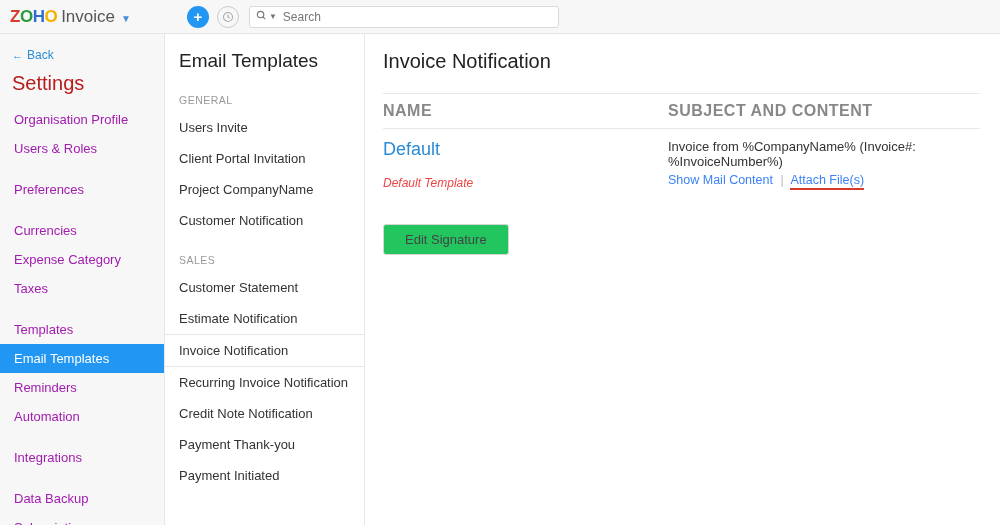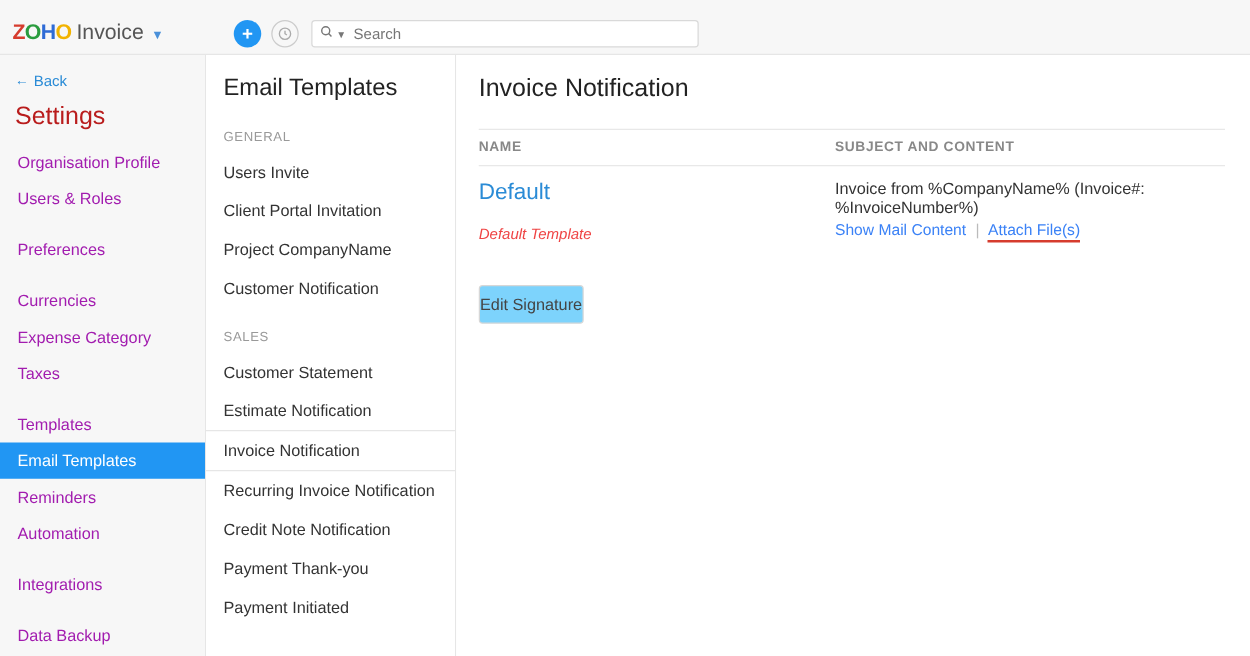--- a/index.html
+++ b/index.html
@@ -1,20 +1,20 @@
 <!DOCTYPE html>
 <html><head>
 <meta charset="utf-8">
 <style>
   * { box-sizing: border-box; margin: 0; padding: 0; }
   body { font-family: -apple-system, BlinkMacSystemFont, "Segoe UI", Helvetica, Arial, sans-serif; font-size: 13px; color: #333; background: #fff; }
   .app { width: 1000px; height: 525px; display: flex; flex-direction: column; }
 
   
-  .topbar { height: 44px; background: #f7f7f7; border-bottom: 1px solid #e6e6e6; display: flex; padding: 16px 10px; }
+  .topbar { height: 34px; background: #f7f7f7; border-bottom: 1px solid #e6e6e6; display: flex; align-items: center; padding: 16px 10px; }
   .brand { display: flex; align-items: baseline; gap: 4px; font-size: 17px; font-weight: 400; color: #555; }
   .brand .zoho { font-weight: 700; letter-spacing: -0.5px; }
   .brand .zoho .z1{color:#d63c2e;} .brand .zoho .z2{color:#2a9c3e;} .brand .zoho .z3{color:#2f6bd6;} .brand .zoho .z4{color:#f2b300;}
   .brand .caret { color:#4a90d9; font-size:10px; margin-left:2px; }
   .tb-spacer { width: 56px; }
   .tb-btn-add { width: 22px; height: 22px; border-radius: 50%; background:#2196f3; color:#fff; display:flex; align-items:center; justify-content:center; font-size:15px; font-weight:bold; cursor:pointer; }
   .tb-btn-recent { width:22px; height:22px; border-radius:50%; border:1px solid #ccc; color:#aaa; display:flex; align-items:center; justify-content:center; margin-left:8px; font-size:12px; cursor:pointer; }
   .searchwrap { margin-left:10px; display:flex; align-items:center; border:1px solid #d9d9d9; border-radius:3px; background:#fff; height:22px; width:310px; padding:0 6px; }
   .searchwrap .mag { color:#777; font-size:11px; margin-right:2px; }
   .searchwrap .caret { color:#777; font-size:8px; margin-right:6px; }
@@ -32,33 +32,33 @@
 
   .col-templates { width:200px; border-right:1px solid #e6e6e6; padding:16px 0 0 14px; overflow-y:auto; background:#fff; }
   .tpl-title { font-size:19px; font-weight:400; color:#222; margin-bottom:22px; }
   .tpl-group-label { font-size:10.5px; letter-spacing:0.5px; color:#999; margin:10px 0 6px 0; font-weight:500; }
   .tpl-item { padding:8px 0 8px 0; font-size:13px; color:#333; cursor:pointer; }
   .tpl-item.sel { background:#fff; border-top:1px solid #e6e6e6; border-bottom:1px solid #e6e6e6; margin-left:-14px; padding-left:14px; margin-right:-1px; position:relative; }
   .tpl-item.sel::after { content:""; position:absolute; right:-1px; top:0; bottom:0; width:2px; background:#fff; }
 
   .col-main { flex:1; padding:16px 20px 0 18px; background:#fff; overflow-y:auto; }
   .main-title { font-size:20px; font-weight:400; color:#222; margin-bottom:20px; }
-  .table-head { display:flex; border-top:1px solid #e8e8e8; border-bottom:1px solid #e8e8e8; padding:8px 0; font-size:11px; letter-spacing:0.5px; color:#888; font-weight:600; }
+  .table-head { display:flex; border-top:1px solid #e8e8e8; border-bottom:1px solid #e8e8e8; padding:8px 0; font-size:16px; letter-spacing:0.5px; color:#888; font-weight:600; }
   .th-name { width:285px; }
   .th-subj { flex:1; }
   .row { display:flex; padding:10px 0 6px 0; align-items:flex-start; }
   .cell-name { width:285px; }
   .cell-name .nm { color:#2a8bd6; font-size:18px; cursor:pointer; }
   .cell-name .sub { color:#ef4444; font-style:italic; font-size:12px; margin-top:16px; }
   .cell-subj { flex:1; font-size:13px; color:#333; }
   .subj-links { margin-top:4px; font-size:12.5px; }
   .subj-links a { color:#3b82f6; text-decoration:none; cursor:pointer; }
   .subj-links .sep { color:#bbb; margin:0 4px; }
   .subj-links .attach { border-bottom:2px solid #d63c2e; padding-bottom:1px; }
-  .edit-sig { margin-top:28px; border:1px solid #d7d7d7; background:#7dd3fc; border-radius:3px; padding:7px 0; font-size:13px; color:#444; cursor:pointer; display:inline-block; }
+  .edit-sig { margin-top:28px; border:1px solid #d7d7d7; background:#22c55e; border-radius:3px; padding:7px 21px; font-size:13px; color:#444; cursor:pointer; display:inline-block; }
 </style>
 </head>
 <body>
 
 <div class="app">
   <div class="topbar">
     <div class="brand">
       <span class="zoho"><span class="z1">Z</span><span class="z2">O</span><span class="z3">H</span><span class="z4">O</span></span>
       <span>Invoice</span>
       <span class="caret">▼</span>

